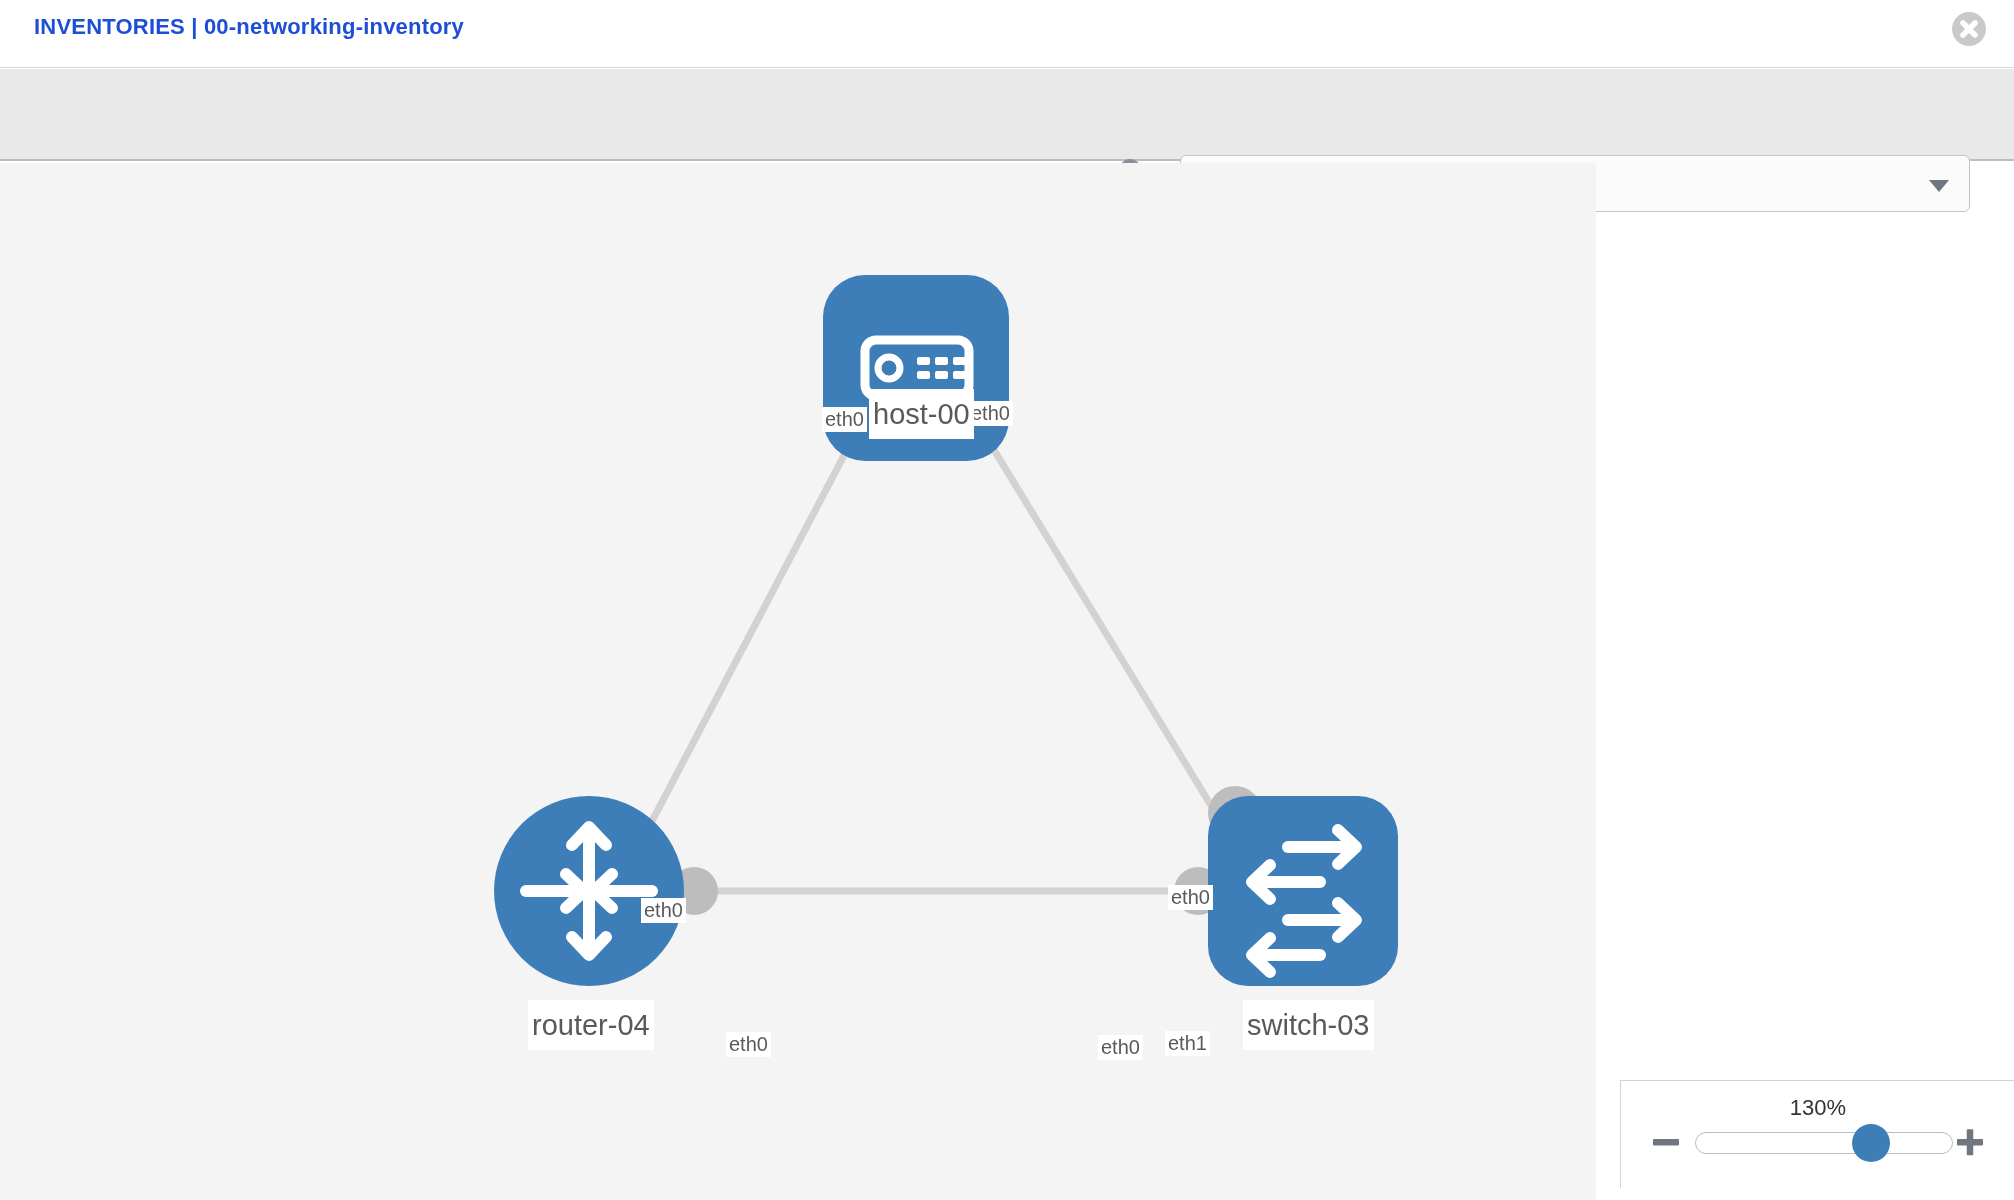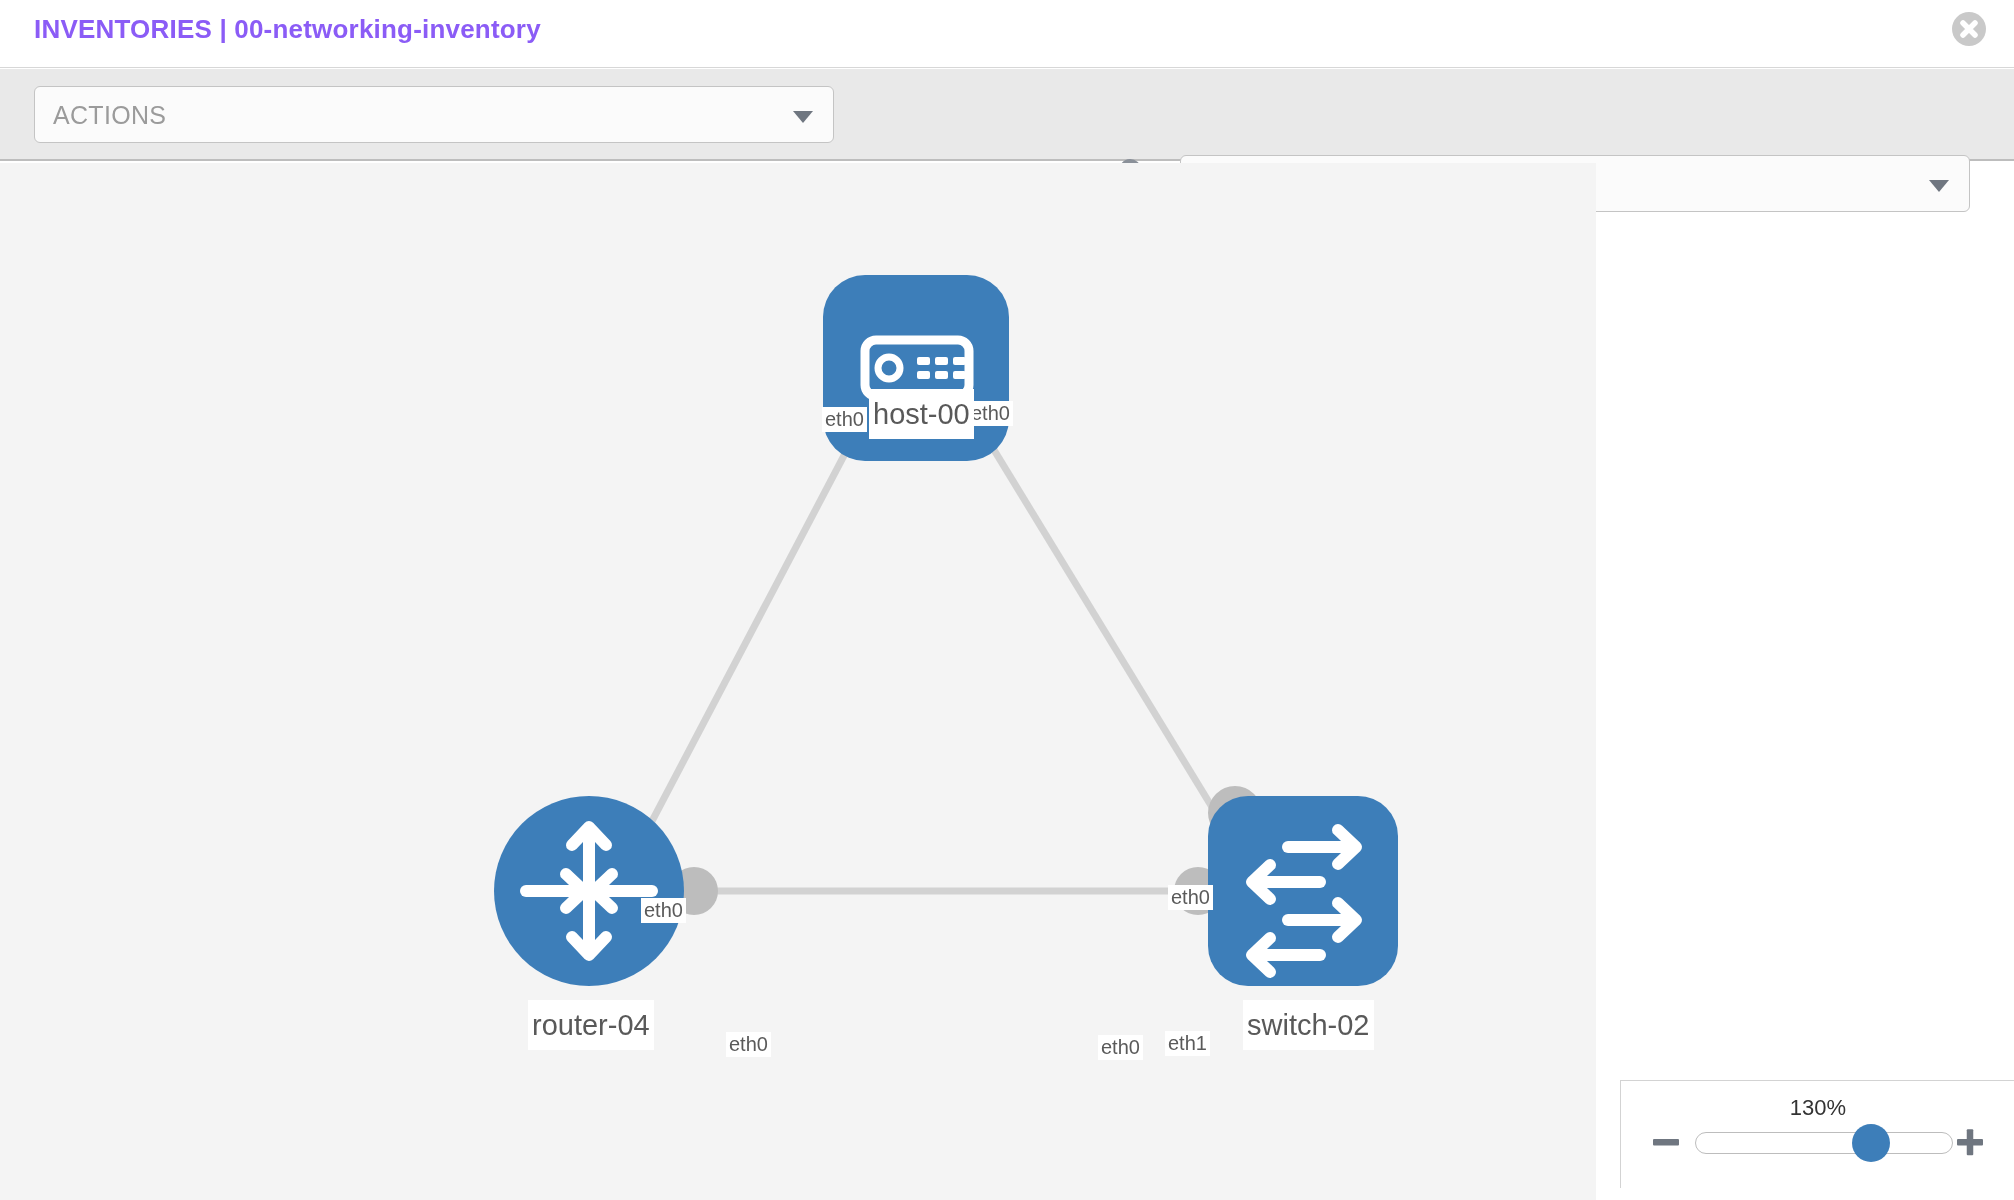--- a/index.html
+++ b/index.html
@@ -22,23 +22,23 @@
   .header {
     position: absolute;
     left: 0; top: 0;
     width: 2014px; height: 68px;
     background: #ffffff;
     border-bottom: 1px solid #d7d7d7;
   }
   .header-title {
     position: absolute;
     left: 34px; top: 14px;
-    font-size: 26px;
+    font-size: 22px;
     font-weight: bold;
-    color: #8b5cf6;
+    color: #1d4ed8;
     letter-spacing: 0.2px;
     white-space: nowrap;
   }
   .close-btn {
     position: absolute;
     right: 28px; top: 12px;
     width: 34px; height: 34px;
     border-radius: 50%;
     background: #c9c9c9;
     cursor: pointer;
@@ -190,24 +190,20 @@
     <div class="header-title">INVENTORIES | 00-networking-inventory</div>
     <div class="close-btn">
       <svg width="34" height="34" viewBox="0 0 34 34" aria-hidden="true">
         <path d="M11 11 L23 23 M23 11 L11 23" stroke="#ffffff" stroke-width="5.5" stroke-linecap="round"></path>
       </svg>
     </div>
   </div>
 
   <div class="toolbar">
 
-    <div class="actions-select">
-      <span class="actions-label">ACTIONS</span>
-      <span class="caret"></span>
-    </div>
 
     <div class="tool-icon wrench">
       <svg width="44" height="44" viewBox="0 0 44 44" aria-hidden="true">
         <path d="M32.5 8.5 a9.5 9.5 0 1 0 2.2 11.4 l-0.2 -0.4 l-7.6 -3.5 l-1.2 -4.1 z" fill="#8a9099" transform="rotate(-8 26 16)"></path>
         <rect x="7.5" y="27.5" width="19" height="6.4" rx="3.2" fill="#8a9099" transform="rotate(-42 17 30.7)"></rect>
         <circle cx="10.8" cy="33.8" r="2.6" fill="#f0f0f0"></circle>
       </svg>
     </div>
 
     <div class="tool-icon key">
@@ -308,21 +304,21 @@
     <span class="node-label" style="left:869px; top:226px;">host-00</span>
 
     <span class="iface-label" style="left:641px; top:735px;">eth0</span>
     <span class="iface-label" style="left:1168px; top:722px;">eth0</span>
 
     <span class="iface-label" style="left:726px; top:869px;">eth0</span>
     <span class="iface-label" style="left:1098px; top:872px;">eth0</span>
     <span class="iface-label" style="left:1118px; top:868px;margin-left:47px;">eth1</span>
 
     <span class="node-label" style="left:528px; top:837px;">router-04</span>
-    <span class="node-label" style="left:1243px; top:837px;">switch-02</span>
+    <span class="node-label" style="left:1243px; top:837px;">switch-03</span>
   </div>
 
   <div class="zoom-widget">
     <div class="zoom-percent">130%</div>
 
     <div class="zoom-minus">
       <svg width="34" height="34" viewBox="0 0 34 34" aria-hidden="true">
         <rect x="4" y="14" width="26" height="6.5" rx="1" fill="#6f7680"></rect>
       </svg>
     </div>

